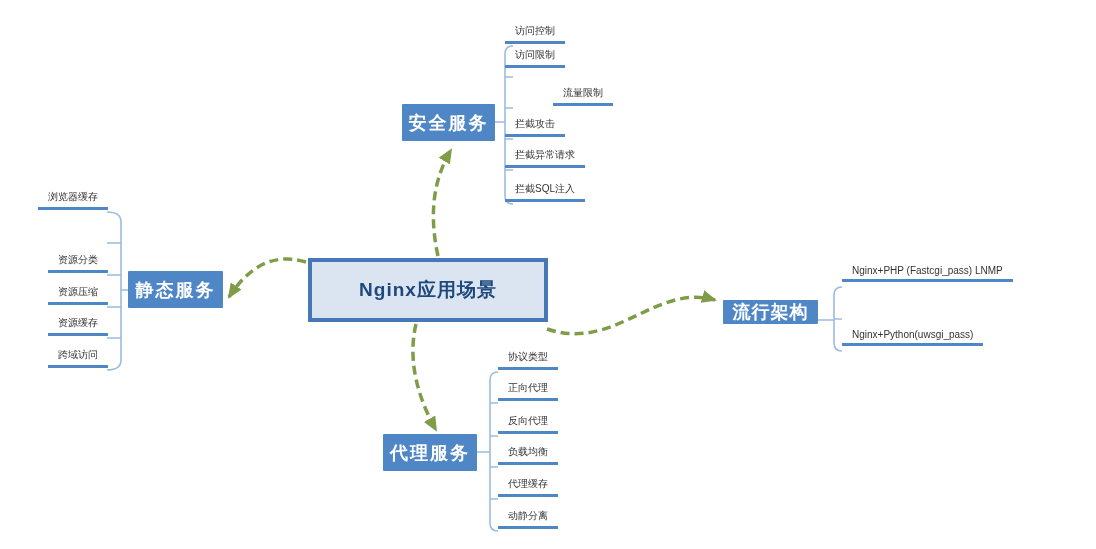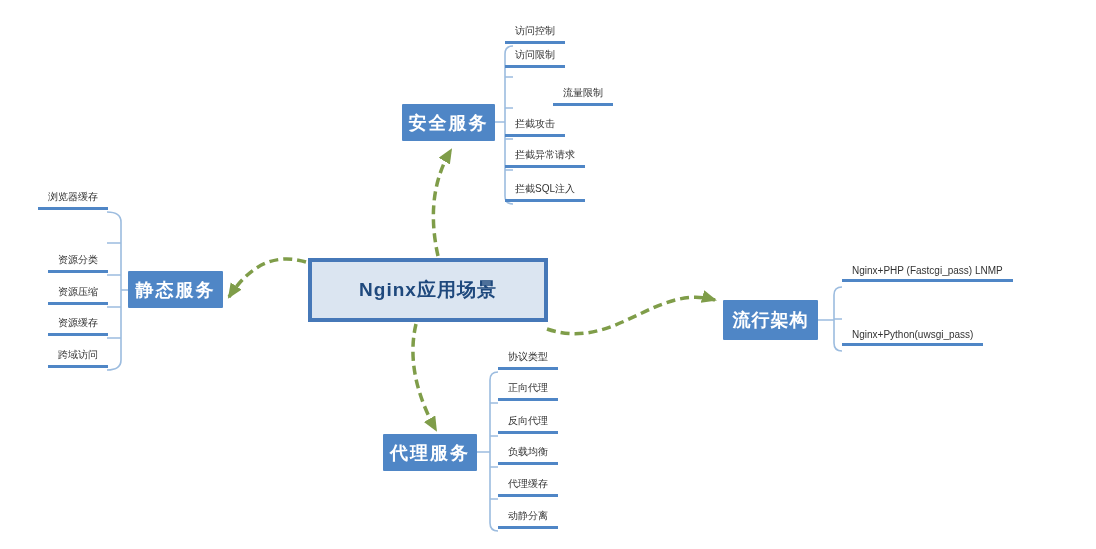--- a/index.html
+++ b/index.html
@@ -13,21 +13,21 @@
     background:#dbe5f1;border:4px solid #4678b8;
     display:flex;align-items:center;justify-content:center;
     font-size:19px;font-weight:bold;color:#1f497d;letter-spacing:1px;text-align:right;
   }
   .branch-node{
     position:absolute;background:#4f86c6;color:#ffffff;font-weight:bold;font-size:18px;
     border-radius:1px;display:flex;align-items:center;justify-content:center;letter-spacing:2px;
   }
   .node-security{left:402px;top:104px;width:93px;height:37px;}
   .node-static{left:128px;top:271px;width:95px;height:37px;}
-  .node-architecture{left:723px;top:300px;width:95px;height:40px;letter-spacing:1px;}
+  .node-architecture{left:723px;top:300px;width:95px;height:24px;letter-spacing:1px;}
   .node-proxy{left:383px;top:434px;width:94px;height:37px;}
   .leaf{
     position:absolute;font-size:10px;color:#333333;padding:2px 10px 3px 10px;
     border-bottom:3px solid #4f86c6;white-space:nowrap;
   }
   
   .sec-0{left:505px;top:22px;}
   .sec-1{left:505px;top:39px;margin-top:7px;}
   .sec-2{left:505px;top:84px;margin-left:48px;}
   .sec-3{left:505px;top:115px;}

